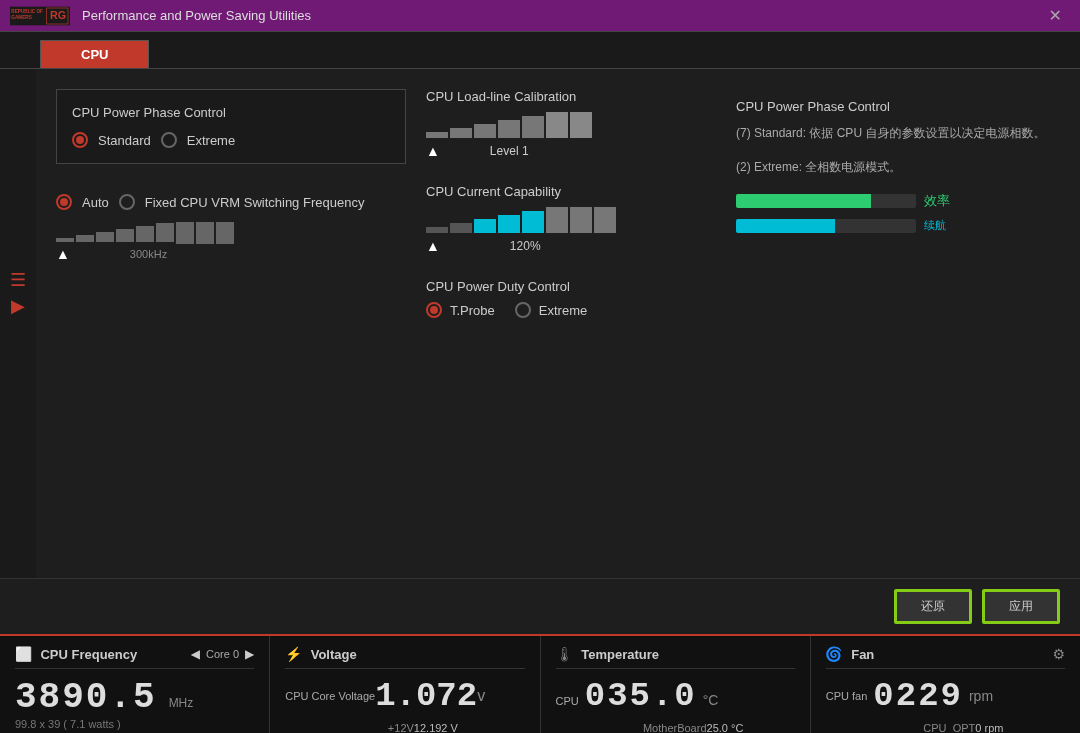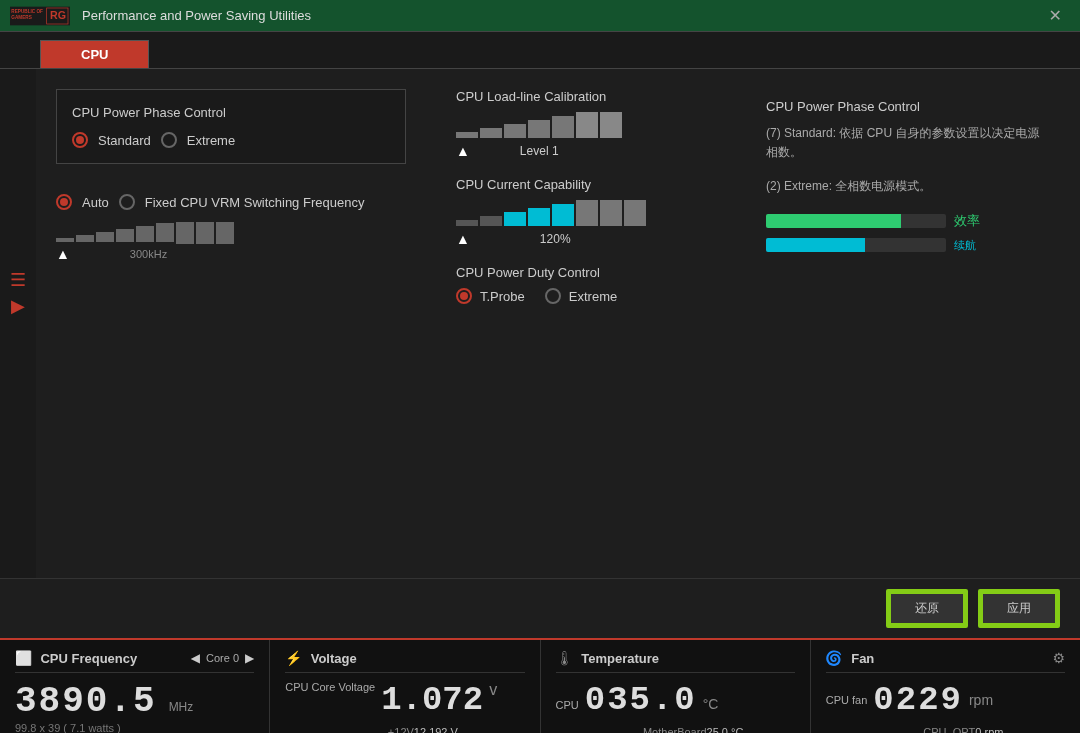--- a/index.html
+++ b/index.html
@@ -10,21 +10,21 @@
       font-family: Arial, sans-serif;
       color: #ccc;
       overflow: hidden;
       position: relative;
     }
 
     
     .title-bar {
       display: flex;
       align-items: center;
-      background: #14532d;
+      background: #701a75;
       height: 32px;
       padding: 8px 10px;
       border-bottom: 1px solid #444;
     }
     .title-bar-logo {
       width: 60px;
       height: 24px;
       margin-right: 12px;
     }
     .title-bar-text {
@@ -150,22 +150,21 @@
       color: #ccc;
       font-size: 13px;
       margin-bottom: 10px;
     }
 
     
     .center-col {
       width: 280px;
       display: flex;
       flex-direction: column;
-      gap: 18px;
-      margin-left: 30px;
+      gap: 25px;
     }
     .section-title {
       color: #ccc;
       font-size: 13px;
       margin-bottom: 8px;
     }
 
     
     .duty-control {
       display: flex;
@@ -225,21 +224,21 @@
       display: flex;
       justify-content: flex-end;
       gap: 10px;
       padding: 10px 20px;
       background: #1e1e1e;
       border-top: 1px solid #333;
     }
     .btn {
       padding: 6px 24px;
       background: #333;
-      border: 5px solid #84cc16;
+      border: 3px solid #84cc16;
       color: #ccc;
       font-size: 12px;
       cursor: pointer;
       border-radius: 2px;
     }
 
     
     .status-bar {
       display: flex;
       background: #111;
@@ -543,21 +542,21 @@
       <span>DRAM Frequency</span>
       <span class="small-val">2653.5 MHz</span>
     </div>
   </div>
 
   <div class="status-section">
     <div class="status-header">
       <span class="status-icon">⚡</span>
       <span class="status-header-label">Voltage</span>
     </div>
-    <div style="display:flex;align-items:flex-start;gap:6px;margin-bottom:6px;">
+    <div style="display:flex;align-items:center;margin-bottom:6px;">
       <span style="font-size:11px;color:#aaa;">CPU Core Voltage</span>
       <span class="voltage-val">1.072</span>
       <span style="font-size:16px;color:#888;vertical-align:super;">v</span>
     </div>
     <div class="row-data">
       <span>+12V</span>
       <span class="val">12.192 V</span>
     </div>
     <div class="row-data">
       <span>+5V</span>

